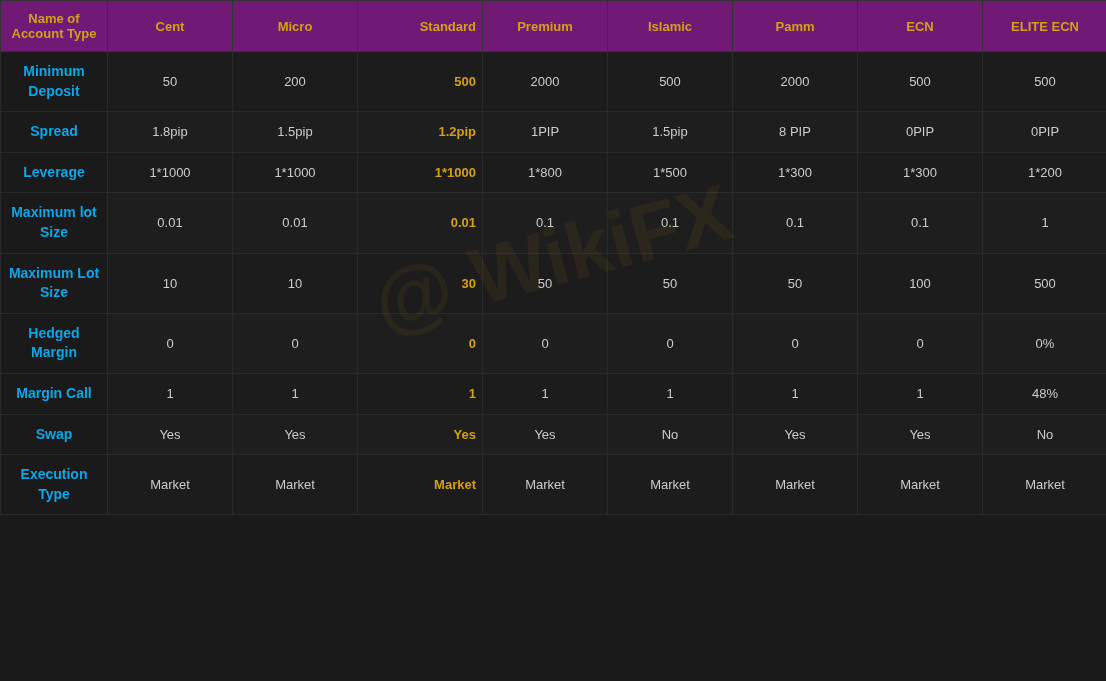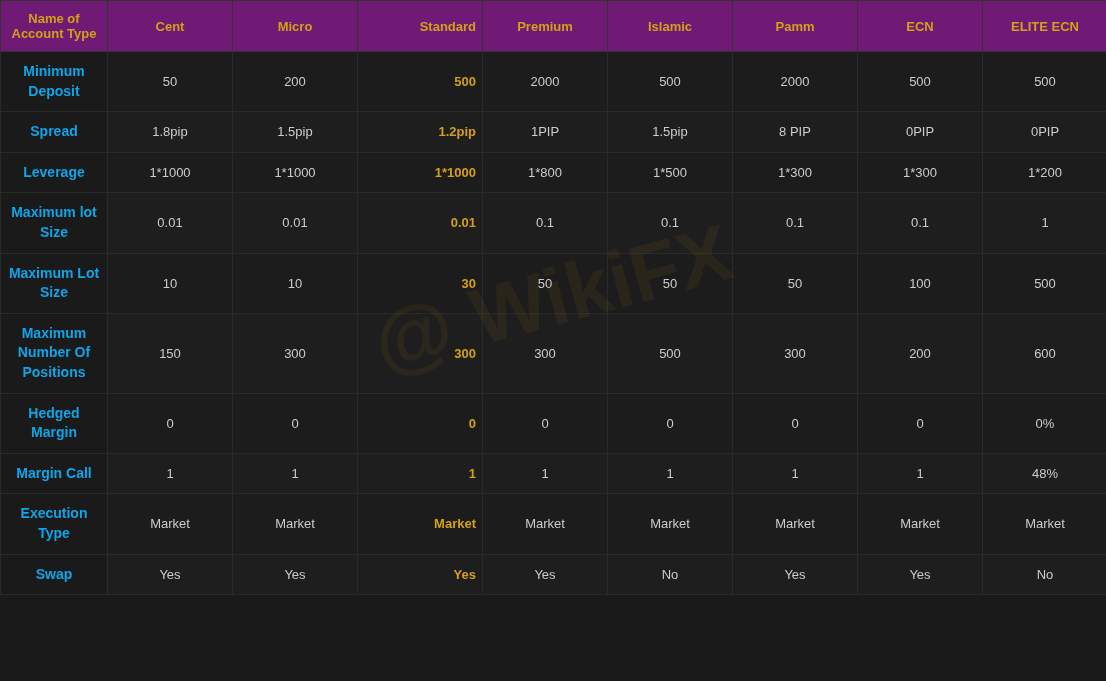--- a/index.html
+++ b/index.html
@@ -163,31 +163,20 @@
           <td>10</td>
           <td>10</td>
           <td class="highlight">30</td>
           <td>50</td>
           <td>50</td>
           <td>50</td>
           <td>100</td>
           <td>500</td>
         </tr>
         <tr>
-          <td class="row-label">Maximum Number Of Positions</td>
-          <td>150</td>
-          <td>300</td>
-          <td class="highlight">300</td>
-          <td>300</td>
-          <td>500</td>
-          <td>300</td>
-          <td>200</td>
-          <td>600</td>
-        </tr>
-        <tr>
           <td class="row-label">Hedged Margin</td>
           <td>0</td>
           <td>0</td>
           <td class="highlight">0</td>
           <td>0</td>
           <td>0</td>
           <td>0</td>
           <td>0</td>
           <td>0%</td>
         </tr>
@@ -196,36 +185,36 @@
           <td>1</td>
           <td>1</td>
           <td class="highlight">1</td>
           <td>1</td>
           <td>1</td>
           <td>1</td>
           <td>1</td>
           <td>48%</td>
         </tr>
         <tr>
+          <td class="row-label">Swap</td>
+          <td>Yes</td>
+          <td>Yes</td>
+          <td class="highlight">Yes</td>
+          <td>Yes</td>
+          <td>No</td>
+          <td>Yes</td>
+          <td>Yes</td>
+          <td>No</td>
+        </tr>
+        <tr>
           <td class="row-label">Execution Type</td>
           <td>Market</td>
           <td>Market</td>
           <td class="highlight">Market</td>
           <td>Market</td>
           <td>Market</td>
           <td>Market</td>
           <td>Market</td>
           <td>Market</td>
-        </tr>
-        <tr>
-          <td class="row-label">Swap</td>
-          <td>Yes</td>
-          <td>Yes</td>
-          <td class="highlight">Yes</td>
-          <td>Yes</td>
-          <td>No</td>
-          <td>Yes</td>
-          <td>Yes</td>
-          <td>No</td>
         </tr>
       </tbody>
   </table>
 </div>
 
 </body></html>

